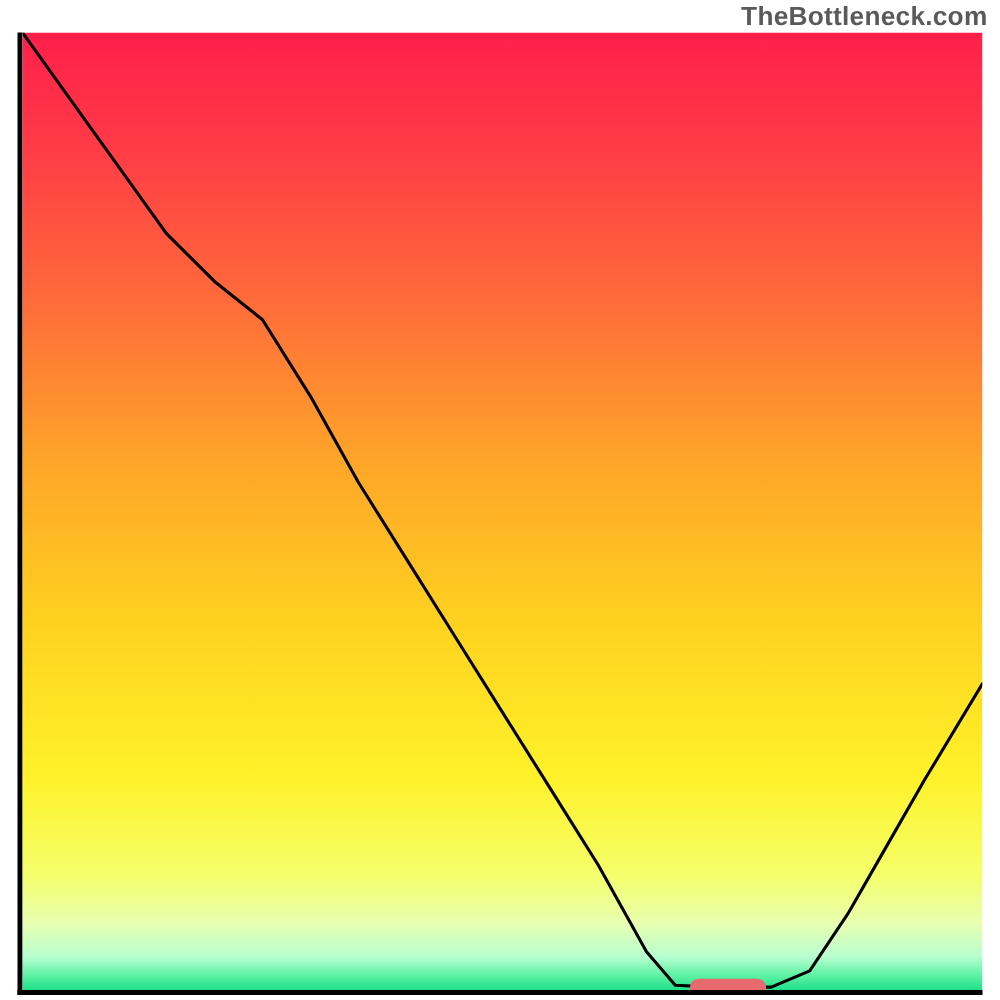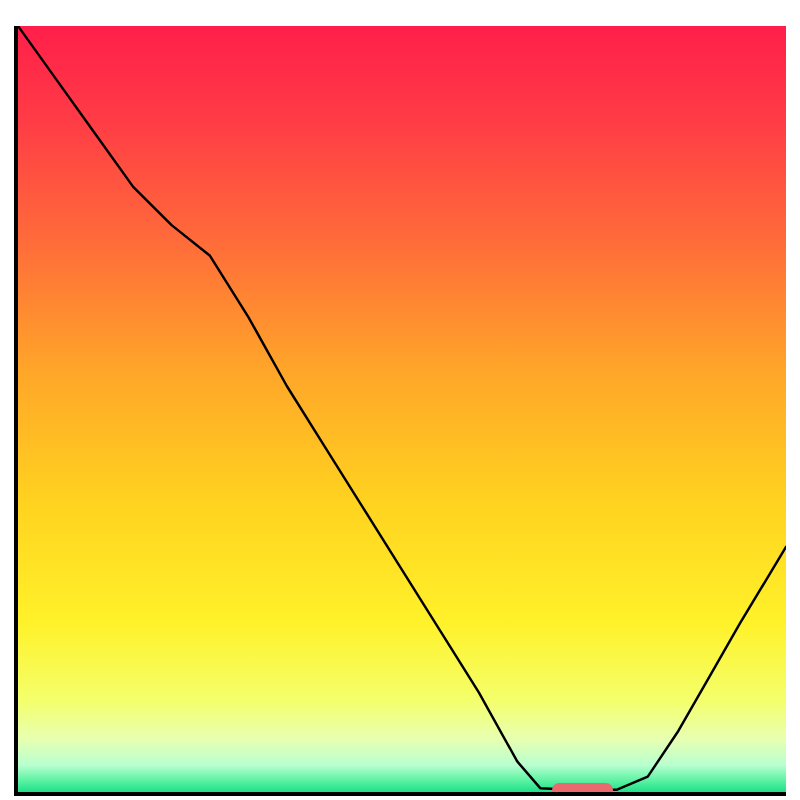--- a/index.html
+++ b/index.html
@@ -56,20 +56,21 @@
   .marker {
     position: absolute;
     background: #e86a6f;
     border-radius: 999px;
   }
 </style>
 </head>
 <body>
 
 <div class="stage">
+  <div class="watermark">TheBottleneck.com</div>
 
   <div class="plot-wrap">
     <div class="plot-inner">
 
       <div class="gradient" id="grad" style="background: linear-gradient(rgb(255, 31, 74) 0%, rgb(255, 59, 70) 12%, rgb(255, 107, 58) 28%, rgb(255, 166, 41) 45%, rgb(255, 210, 31) 62%, rgb(255, 242, 42) 78%, rgb(244, 255, 107) 88%, rgb(232, 255, 176) 93%, rgb(184, 255, 208) 96.5%, rgb(92, 242, 163) 98.5%, rgb(30, 224, 138) 100%);"></div>
 
       <svg class="curve-svg" id="curve-svg" viewBox="0 0 1000 1000" preserveAspectRatio="none">
         <path id="curve-path" d="M0.00 0.00 L50.00 70.00 L100.00 140.00 L150.00 210.00 L200.00 260.00 L250.00 300.00 L300.00 380.00 L350.00 470.00 L400.00 550.00 L450.00 630.00 L500.00 710.00 L550.00 790.00 L600.00 870.00 L650.00 960.00 L680.00 995.00 L720.00 997.00 L780.00 997.00 L820.00 980.00 L860.00 920.00 L900.00 850.00 L940.00 780.00 L1000.00 680.00" fill="none" stroke="#000" stroke-width="3.2" stroke-linecap="round" stroke-linejoin="round"></path>
       </svg>
 

